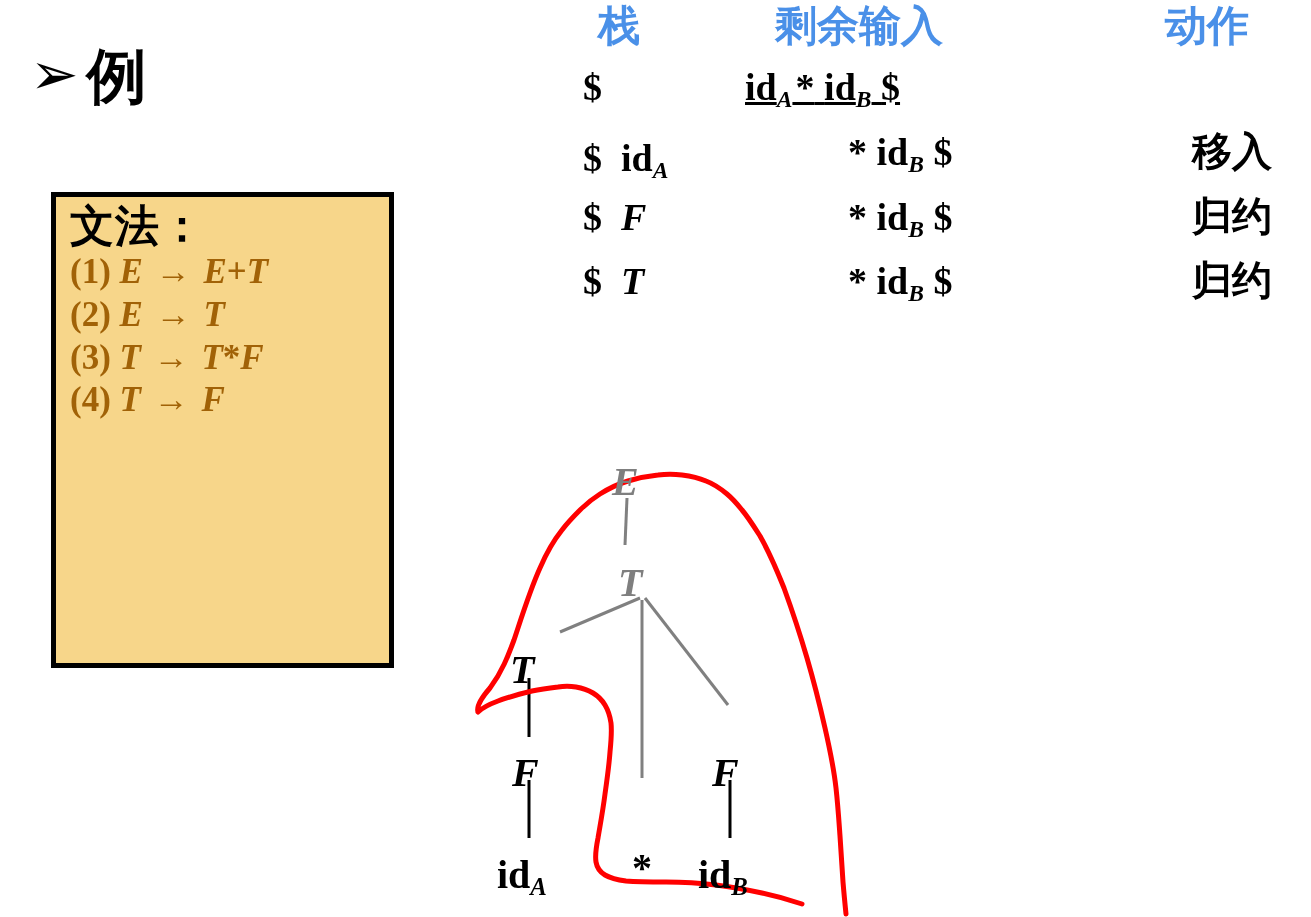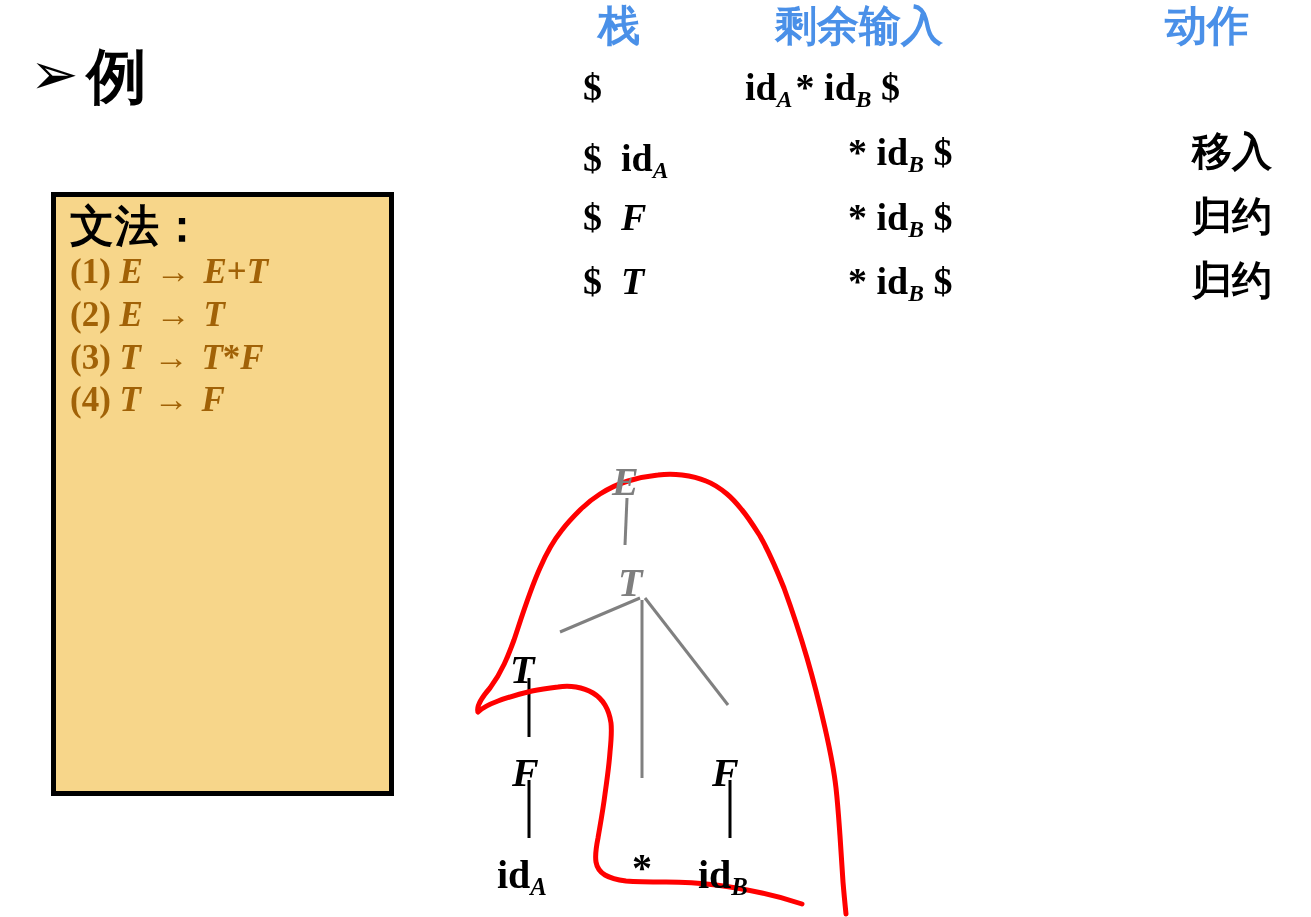--- a/index.html
+++ b/index.html
@@ -32,21 +32,21 @@
     font-size: 60px;
     font-weight: bold;
     color: #000;
     font-family: "DejaVu Serif", serif;
     line-height: 1;
   }
 
   
   #grammar-box {
     left: 51px; top: 192px;
-    width: 343px; height: 604px;
+    width: 343px; height: 476px;
     background: #F7D68A;
     border: 5px solid #000000;
     box-sizing: border-box;
     padding: 6px 0 0 14px;
   }
   #grammar-title {
     font-size: 44px;
     font-weight: bold;
     color: #000;
     font-family: "DejaVu Serif", serif;
@@ -159,21 +159,21 @@
 
 <div class="abs" id="parse-table">
 
   <div class="th" style="left:598px; top:5px;">栈</div>
   <div class="th" style="left:775px; top:5px;">剩余输入</div>
   <div class="th" style="left:1165px; top:5px;">动作</div>
 
   <div class="cell stack" style="top:68px;">
     <span class="up">$</span>
   </div>
-  <div class="cell input" style="left:745px; top:68px;">
+  <div class="cell input" style="left:745px; top:68px;text-decoration:underline;">
     <span class="up">id<sub>A</sub></span><span class="up"> *</span>
     <span class="up">id<sub>B</sub></span>
     <span class="up">$</span>
   </div>
   <div class="cell action" style="top:68px;"></div>
 
   <div class="cell stack" style="top:139px;">
     <span class="up">$</span>&nbsp;
     <span class="up">id<sub>A</sub></span>
   </div>

